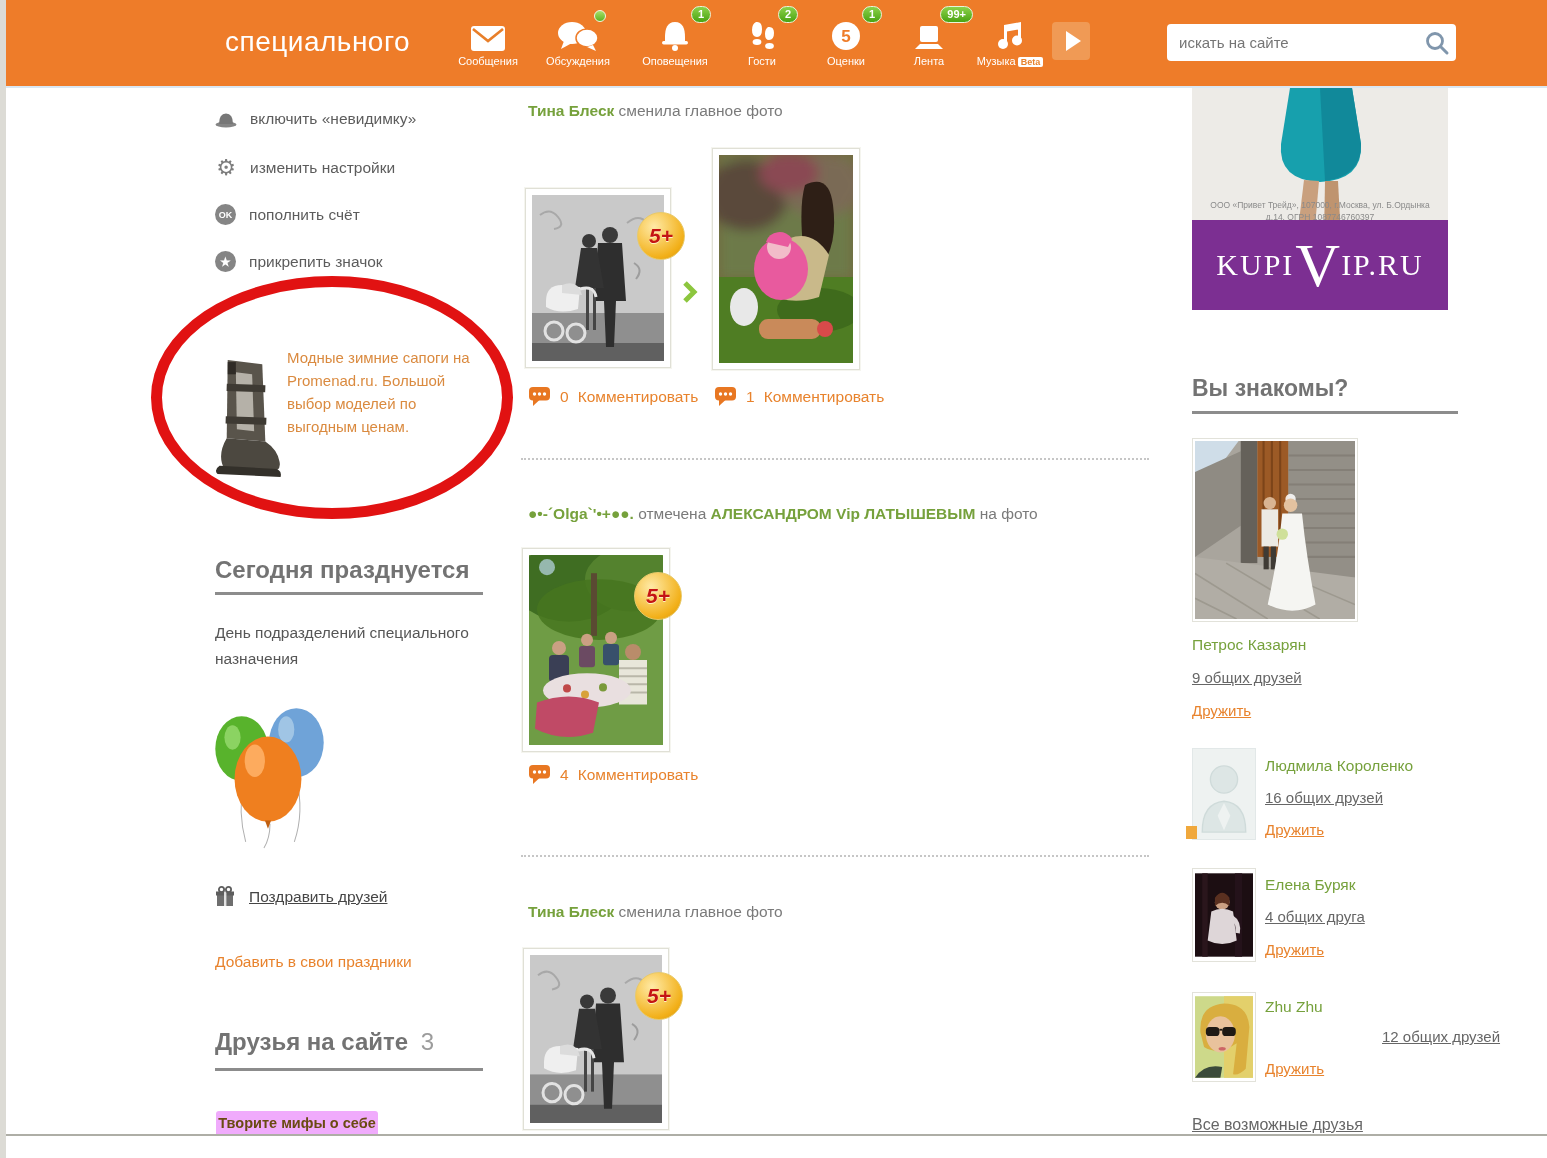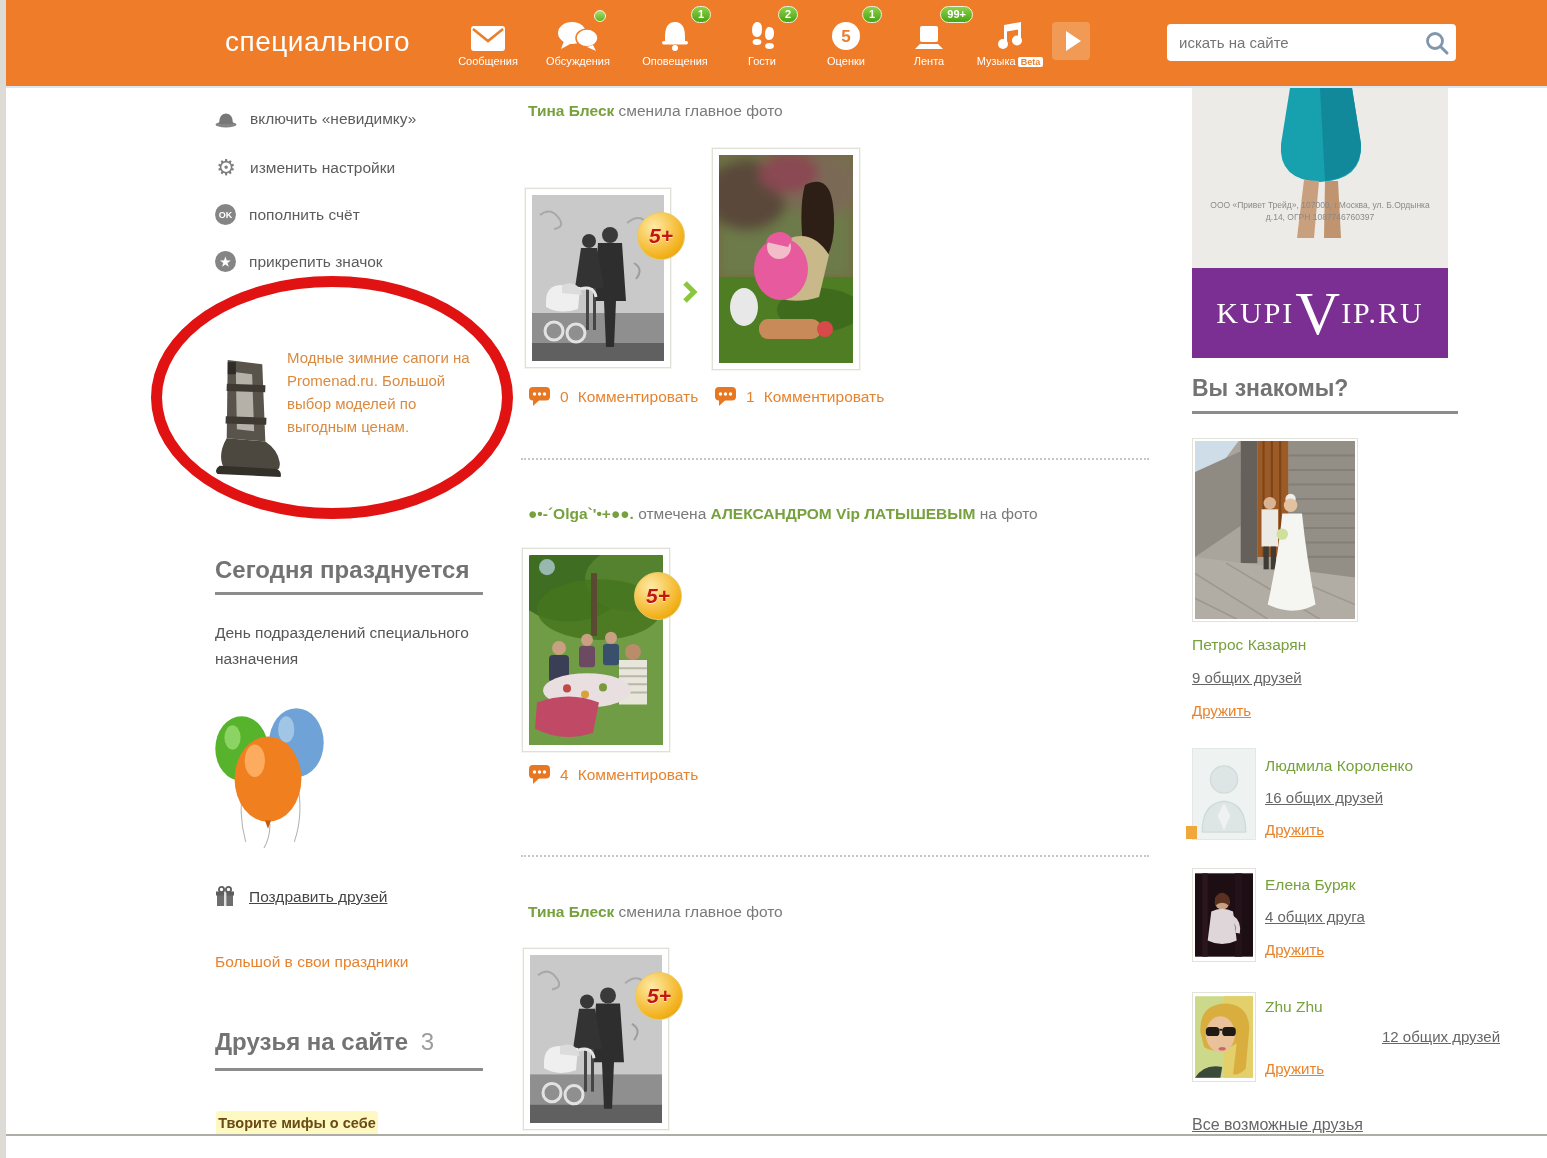--- a/index.html
+++ b/index.html
@@ -28,31 +28,31 @@
   .sec-title{font-size:24px;font-weight:bold;color:#737373;}
   .sec-rule{position:absolute;height:3px;background:#8c8c8c;}
   
   .menu-item{position:absolute;left:215px;display:flex;align-items:center;gap:13px;color:#5c5c5c;font-size:15.5px;cursor:pointer;white-space:nowrap;}
   .circle-ic{width:21px;height:21px;border-radius:50%;background:#858585;color:#fff;display:flex;align-items:center;justify-content:center;font-size:9px;font-weight:bold;flex:none;}
   .gear-glyph{font-size:22px;color:#7d7d7d;line-height:21px;width:22px;text-align:center;flex:none;}
   .ad-text{position:absolute;left:287px;top:346px;width:202px;font-size:15px;line-height:23px;color:#da8a3f;cursor:pointer;}
   .red-ellipse{position:absolute;left:151px;top:276px;width:340px;height:221px;border:11px solid #e11212;border-radius:50%;pointer-events:none;}
   .event-text{position:absolute;left:215px;top:620px;width:285px;font-size:15.5px;line-height:26px;color:#565656;}
   .link-row{position:absolute;display:flex;align-items:center;gap:14px;font-size:15.5px;}
-  .myths-btn{position:absolute;left:216px;top:1111px;width:162px;height:24px;background:#fef9c3;border-radius:3px 3px 0 0;color:#6a4a12;font-weight:bold;font-size:14.5px;display:flex;align-items:center;justify-content:center;overflow:hidden;cursor:pointer;}
+  .myths-btn{position:absolute;left:216px;top:1111px;width:162px;height:24px;background:#f0abfc;border-radius:3px 3px 0 0;color:#6a4a12;font-weight:bold;font-size:14.5px;display:flex;align-items:center;justify-content:center;overflow:hidden;cursor:pointer;}
   
   .feed-head{position:absolute;font-size:15.5px;white-space:nowrap;}
   .photo-card{position:absolute;background:#fff;border:1px solid #e0e0d6;box-shadow:0 0 0 1px #f5f5ef;padding:6px;cursor:pointer;}
   .photo-card svg{display:block;}
   .rate-badge{position:absolute;width:46px;height:46px;border-radius:50%;background:radial-gradient(circle at 35% 30%,#ffeaa6,#f2b019 70%,#d89208);border:1px solid #e8c96a;color:#c41414;font-weight:bold;font-style:italic;font-size:21px;display:flex;align-items:center;justify-content:center;text-shadow:0 1px 0 #fff3c0;cursor:pointer;}
   .comment-row{position:absolute;display:flex;align-items:center;gap:9px;font-size:15.5px;color:#e8832d;cursor:pointer;}
   .dotted-sep{position:absolute;width:628px;border-top:2px dotted #c6c6c6;}
   
   .kupivip{position:absolute;left:1192px;top:88px;width:256px;height:240px;cursor:pointer;}
-  .kupivip-photo{position:relative;width:256px;height:180px;background:#edebe7;overflow:hidden;}
+  .kupivip-photo{position:relative;width:256px;height:132px;background:#edebe7;overflow:hidden;}
   .legal{position:absolute;left:0;right:0;text-align:center;font-size:8.5px;color:#8a8a8a;line-height:10px;}
   .kupivip-band{width:256px;height:90px;background:#7c2f92;display:flex;align-items:center;justify-content:center;color:#fff;font-family:"Liberation Serif",serif;}
   .brand-sm{font-size:30px;letter-spacing:2px;}
   .brand-v{font-size:62px;line-height:60px;margin:0 1px;}
   .sugg-name{position:absolute;left:1265px;color:#76a13c;font-size:15.5px;white-space:nowrap;cursor:pointer;}
   .sugg-name.first{left:1192px;}
   .sugg-mutual{position:absolute;color:#666;font-size:15px;text-decoration:underline;cursor:pointer;white-space:nowrap;}
   .sugg-action{position:absolute;color:#e8832d;font-size:15px;text-decoration:underline;cursor:pointer;}
   .avatar{position:absolute;border:1px solid #e2e2da;background:#fff;padding:2px;cursor:pointer;}
   .avatar svg{display:block;}
@@ -222,21 +222,21 @@
     <svg width="20" height="21" viewBox="0 0 20 21">
         <rect x="2" y="9" width="16" height="11" fill="#6e6e6e"></rect>
         <rect x="1" y="5.5" width="18" height="4" fill="#5e5e5e"></rect>
         <rect x="9" y="5.5" width="2.4" height="14.5" fill="#fff" opacity=".8"></rect>
         <circle cx="6.5" cy="3.5" r="2.6" fill="none" stroke="#5e5e5e" stroke-width="1.8"></circle>
         <circle cx="13.5" cy="3.5" r="2.6" fill="none" stroke="#5e5e5e" stroke-width="1.8"></circle>
       </svg>
     <span class="u">Поздравить друзей</span>
   </div>
   <div class="link-row orange-link" style="left:215px;top:953px;">
-    <span>Большой в свои праздники</span>
+    <span>Добавить в свои праздники</span>
   </div>
 
   <div style="position:absolute;left:215px;top:1028px;white-space:nowrap;">
     <span class="sec-title">Друзья на сайте</span>
     <span style="font-size:24px;color:#9c9c9c;margin-left:8px;">3</span>
   </div>
   <div class="sec-rule" style="left:215px;top:1068px;width:268px;"></div>
   <div class="myths-btn">Творите мифы о себе</div>
 
   <div class="feed-head" style="left:528px;top:102px;">

